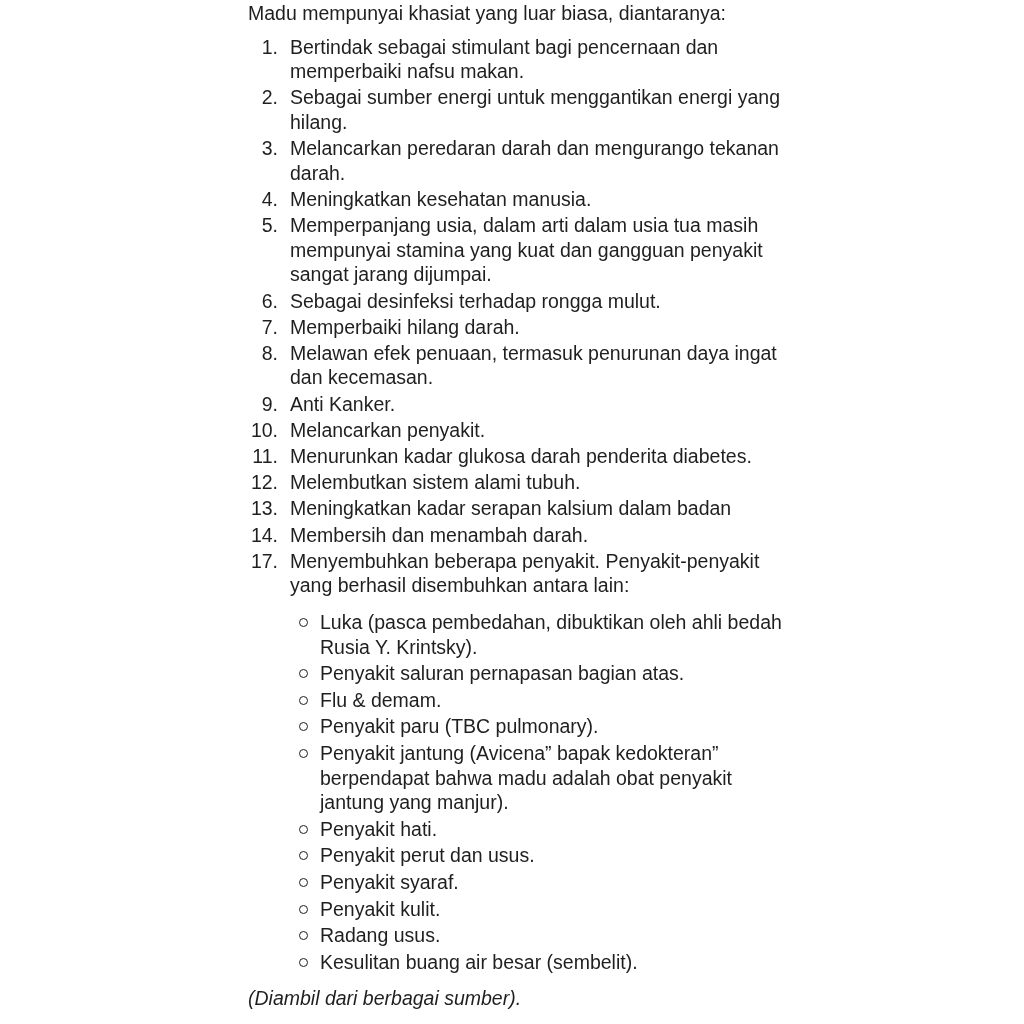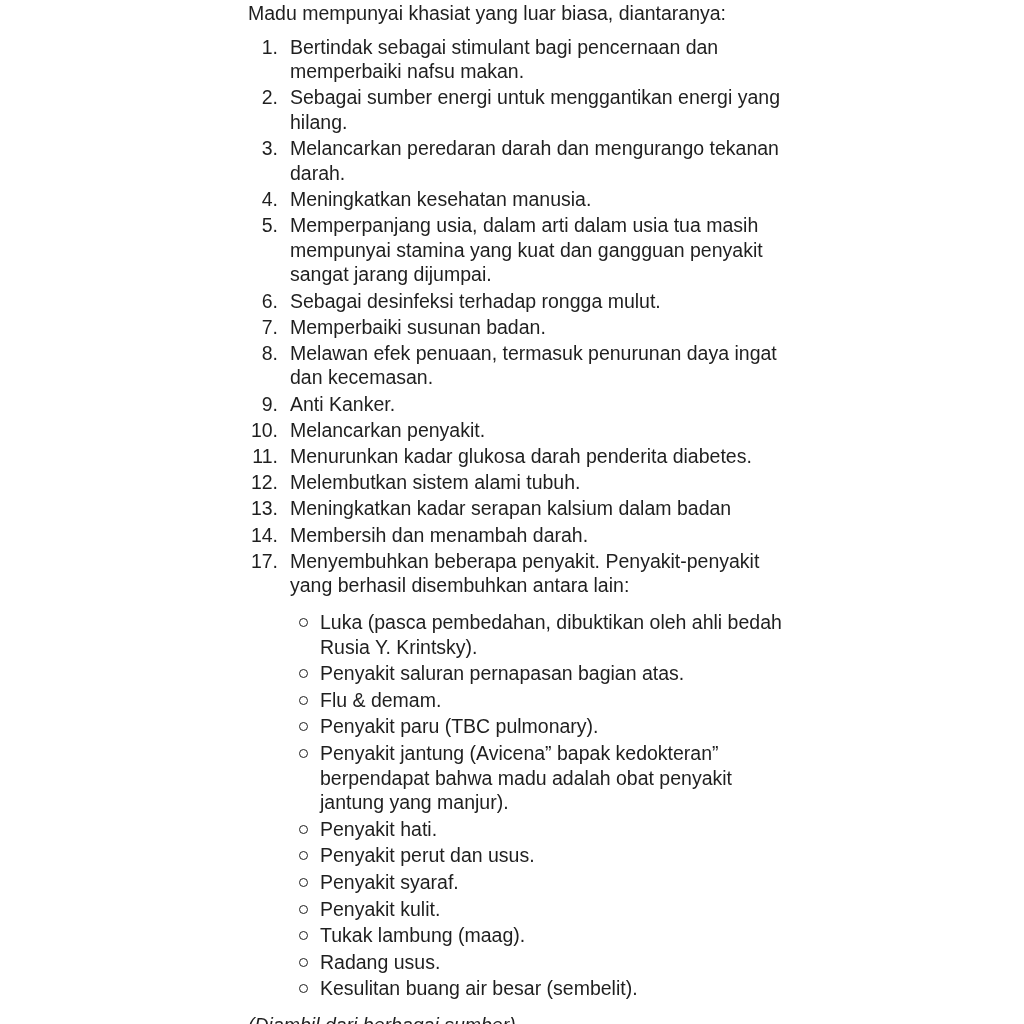--- a/index.html
+++ b/index.html
@@ -102,21 +102,21 @@
         <li class="item">
           <span class="num">5.</span>
           <div class="txt"><span>Memperpanjang usia, dalam arti dalam usia tua masih mempunyai stamina yang kuat dan gangguan penyakit sangat jarang dijumpai.</span></div>
         </li>
         <li class="item">
           <span class="num">6.</span>
           <div class="txt"><span>Sebagai desinfeksi terhadap rongga mulut.</span></div>
         </li>
         <li class="item">
           <span class="num">7.</span>
-          <div class="txt"><span>Memperbaiki susunan badan.</span></div>
+          <div class="txt"><span>Memperbaiki hilang darah.</span></div>
         </li>
         <li class="item">
           <span class="num">8.</span>
           <div class="txt"><span>Melawan efek penuaan, termasuk penurunan daya ingat dan kecemasan.</span></div>
         </li>
         <li class="item">
           <span class="num">9.</span>
           <div class="txt"><span>Anti Kanker.</span></div>
         </li>
         <li class="item">
@@ -173,24 +173,20 @@
               <li class="subitem">
                 <span class="bullet"></span>
                 <div class="stxt">Penyakit syaraf.</div>
               </li>
               <li class="subitem">
                 <span class="bullet"></span>
                 <div class="stxt">Penyakit kulit.</div>
               </li>
               <li class="subitem">
                 <span class="bullet"></span>
-                <div class="stxt">Tukak lambung (maag).</div>
-              </li>
-              <li class="subitem">
-                <span class="bullet"></span>
                 <div class="stxt">Radang usus.</div>
               </li>
               <li class="subitem">
                 <span class="bullet"></span>
                 <div class="stxt">Kesulitan buang air besar (sembelit).</div>
               </li>
             </ul></div>
         </li>
       </ol>
     <p class="footer">(Diambil dari berbagai sumber).</p>

